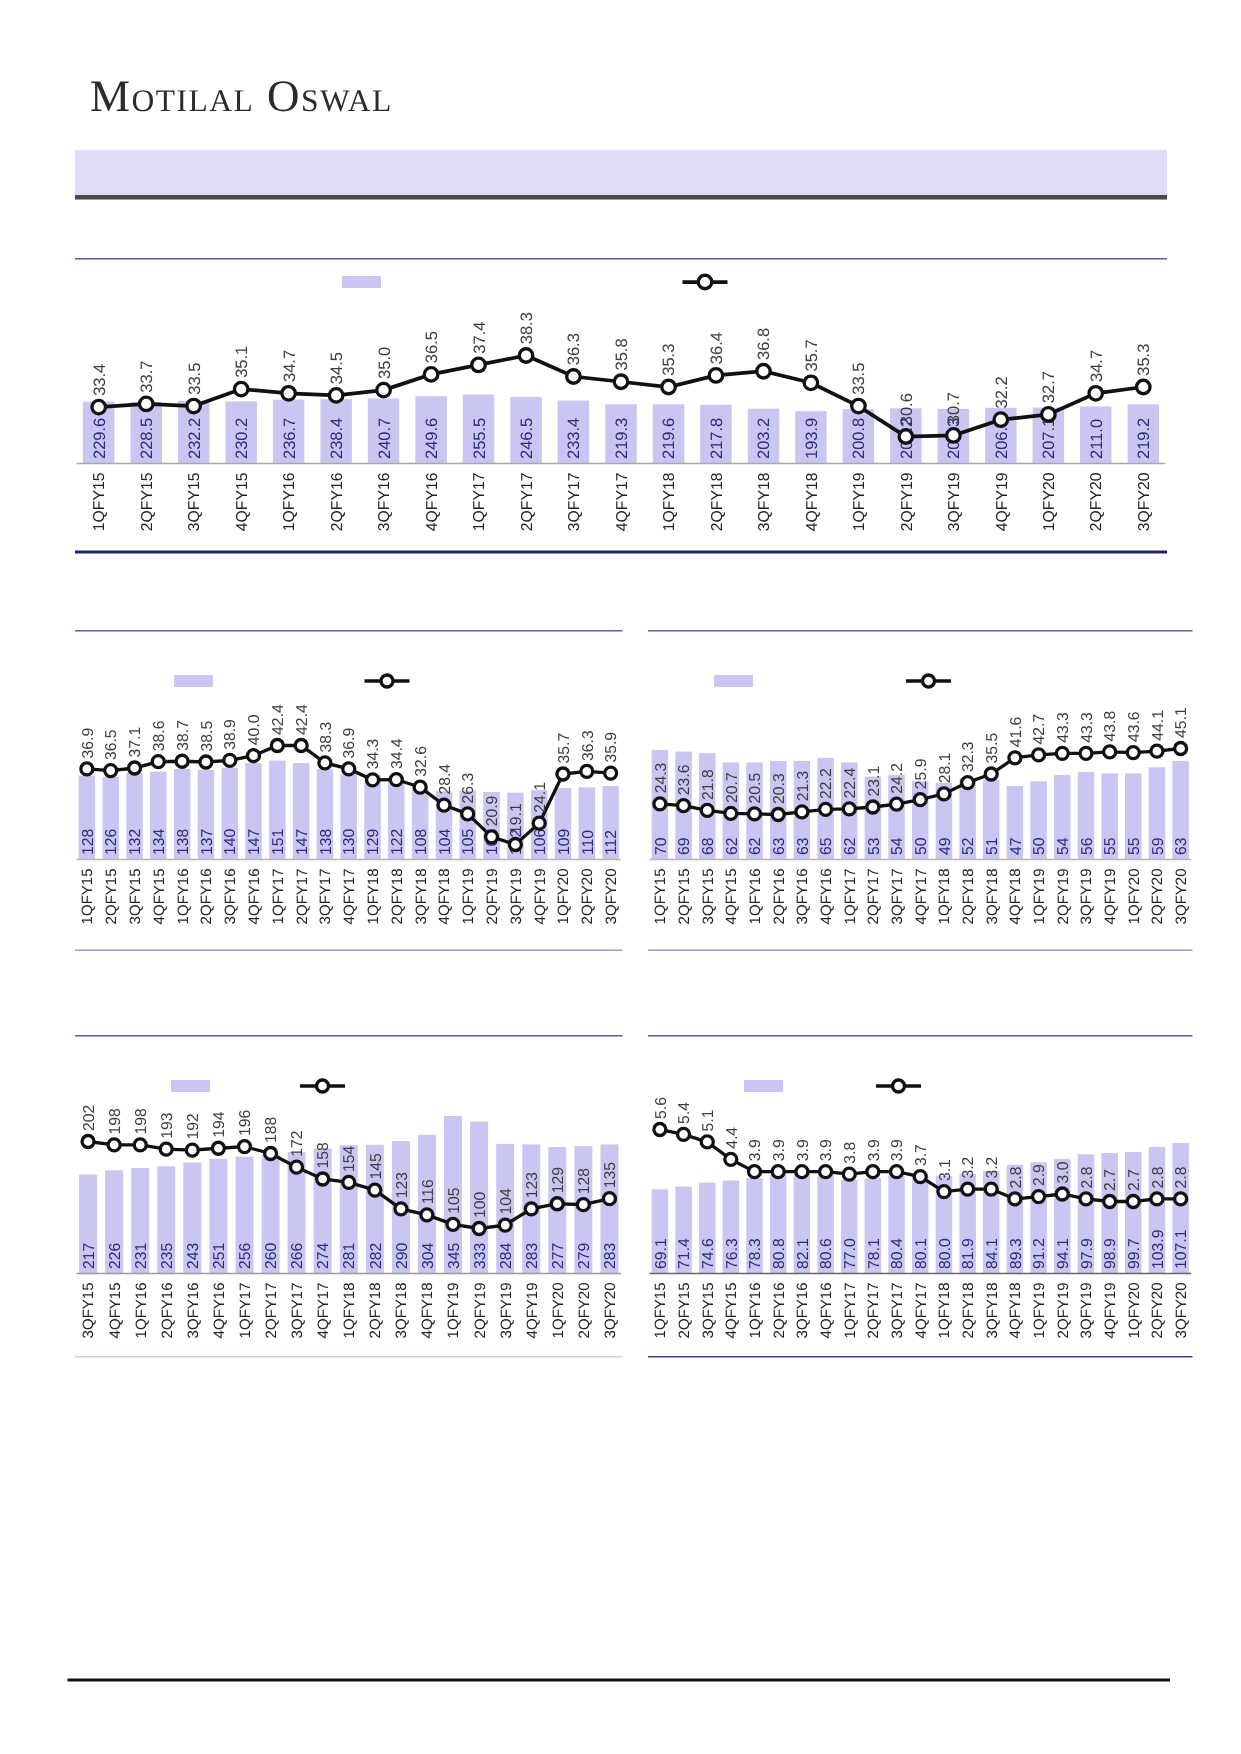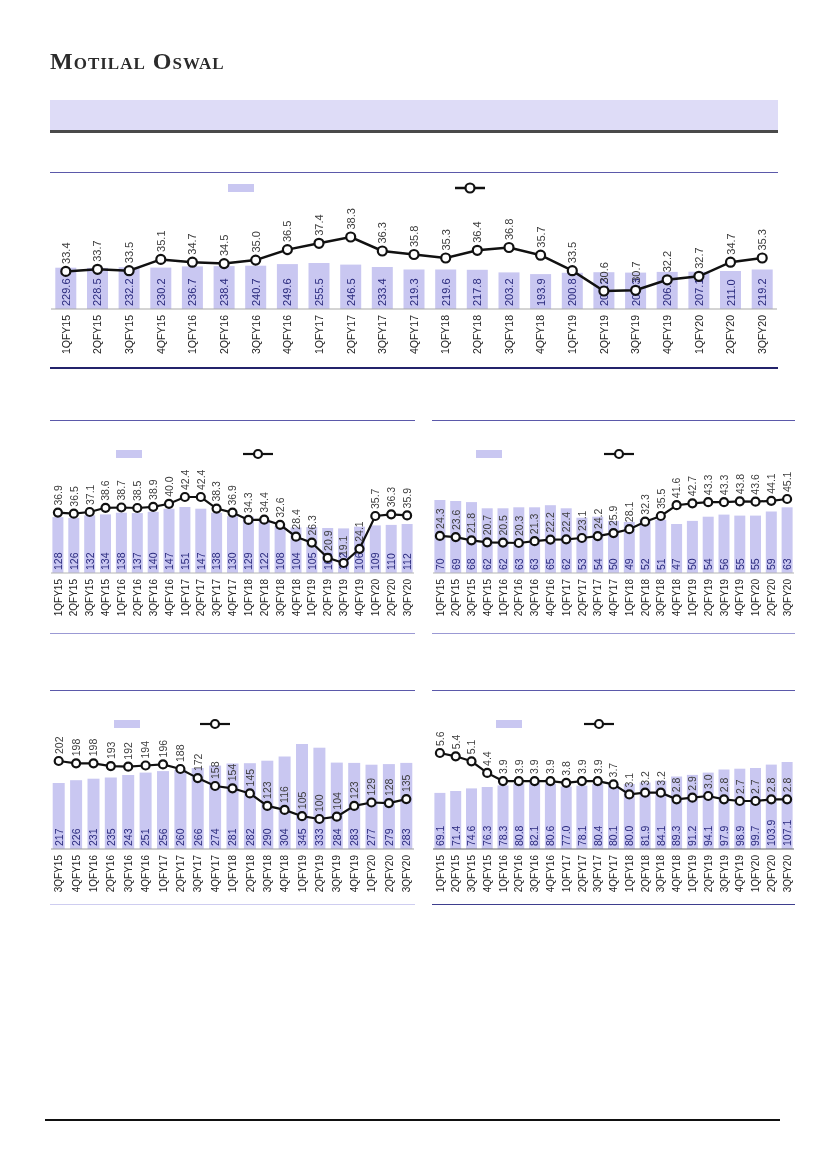--- a/index.html
+++ b/index.html
@@ -1,19 +1,19 @@
 <!DOCTYPE html>
 <html><head>
 <meta charset="utf-8">
 <style>
   html,body{margin:0;padding:0;background:#ffffff;}
   .page{position:relative;width:827px;height:1169px;background:#fff;overflow:hidden;
         font-family:"Liberation Sans",sans-serif;}
-  .brand{position:absolute;left:50px;top:48px;font-family:"Liberation Serif",serif;
-         font-variant-caps:small-caps;font-size:24px;letter-spacing:1px;color:#2b2b2b;font-weight:bold;}
+  .brand{position:absolute;left:60px;top:48px;font-family:"Liberation Serif",serif;
+         font-variant-caps:small-caps;font-size:30px;letter-spacing:1px;color:#2b2b2b;}
   .banner{position:absolute;left:50px;top:100px;width:728px;height:30px;
           background:#dedcf7;border-bottom:3px solid #4a4a4a;}
   .chart-block{position:absolute;background:#fff;}
   .cb-top{border-top:1.5px solid #5b59aa;}
   .cb-b1{border-bottom:2px solid #23236b;}
   .cb-b2{border-bottom:1px solid #9b99d4;}
   .cb-b3{border-bottom:1px solid #cecdf0;}
   .cb-b4{border-bottom:1.5px solid #3e3e8e;}
   svg text{font-family:"Liberation Sans",sans-serif;}
   .footer-rule{position:absolute;left:45px;top:1119px;width:735px;height:0;

